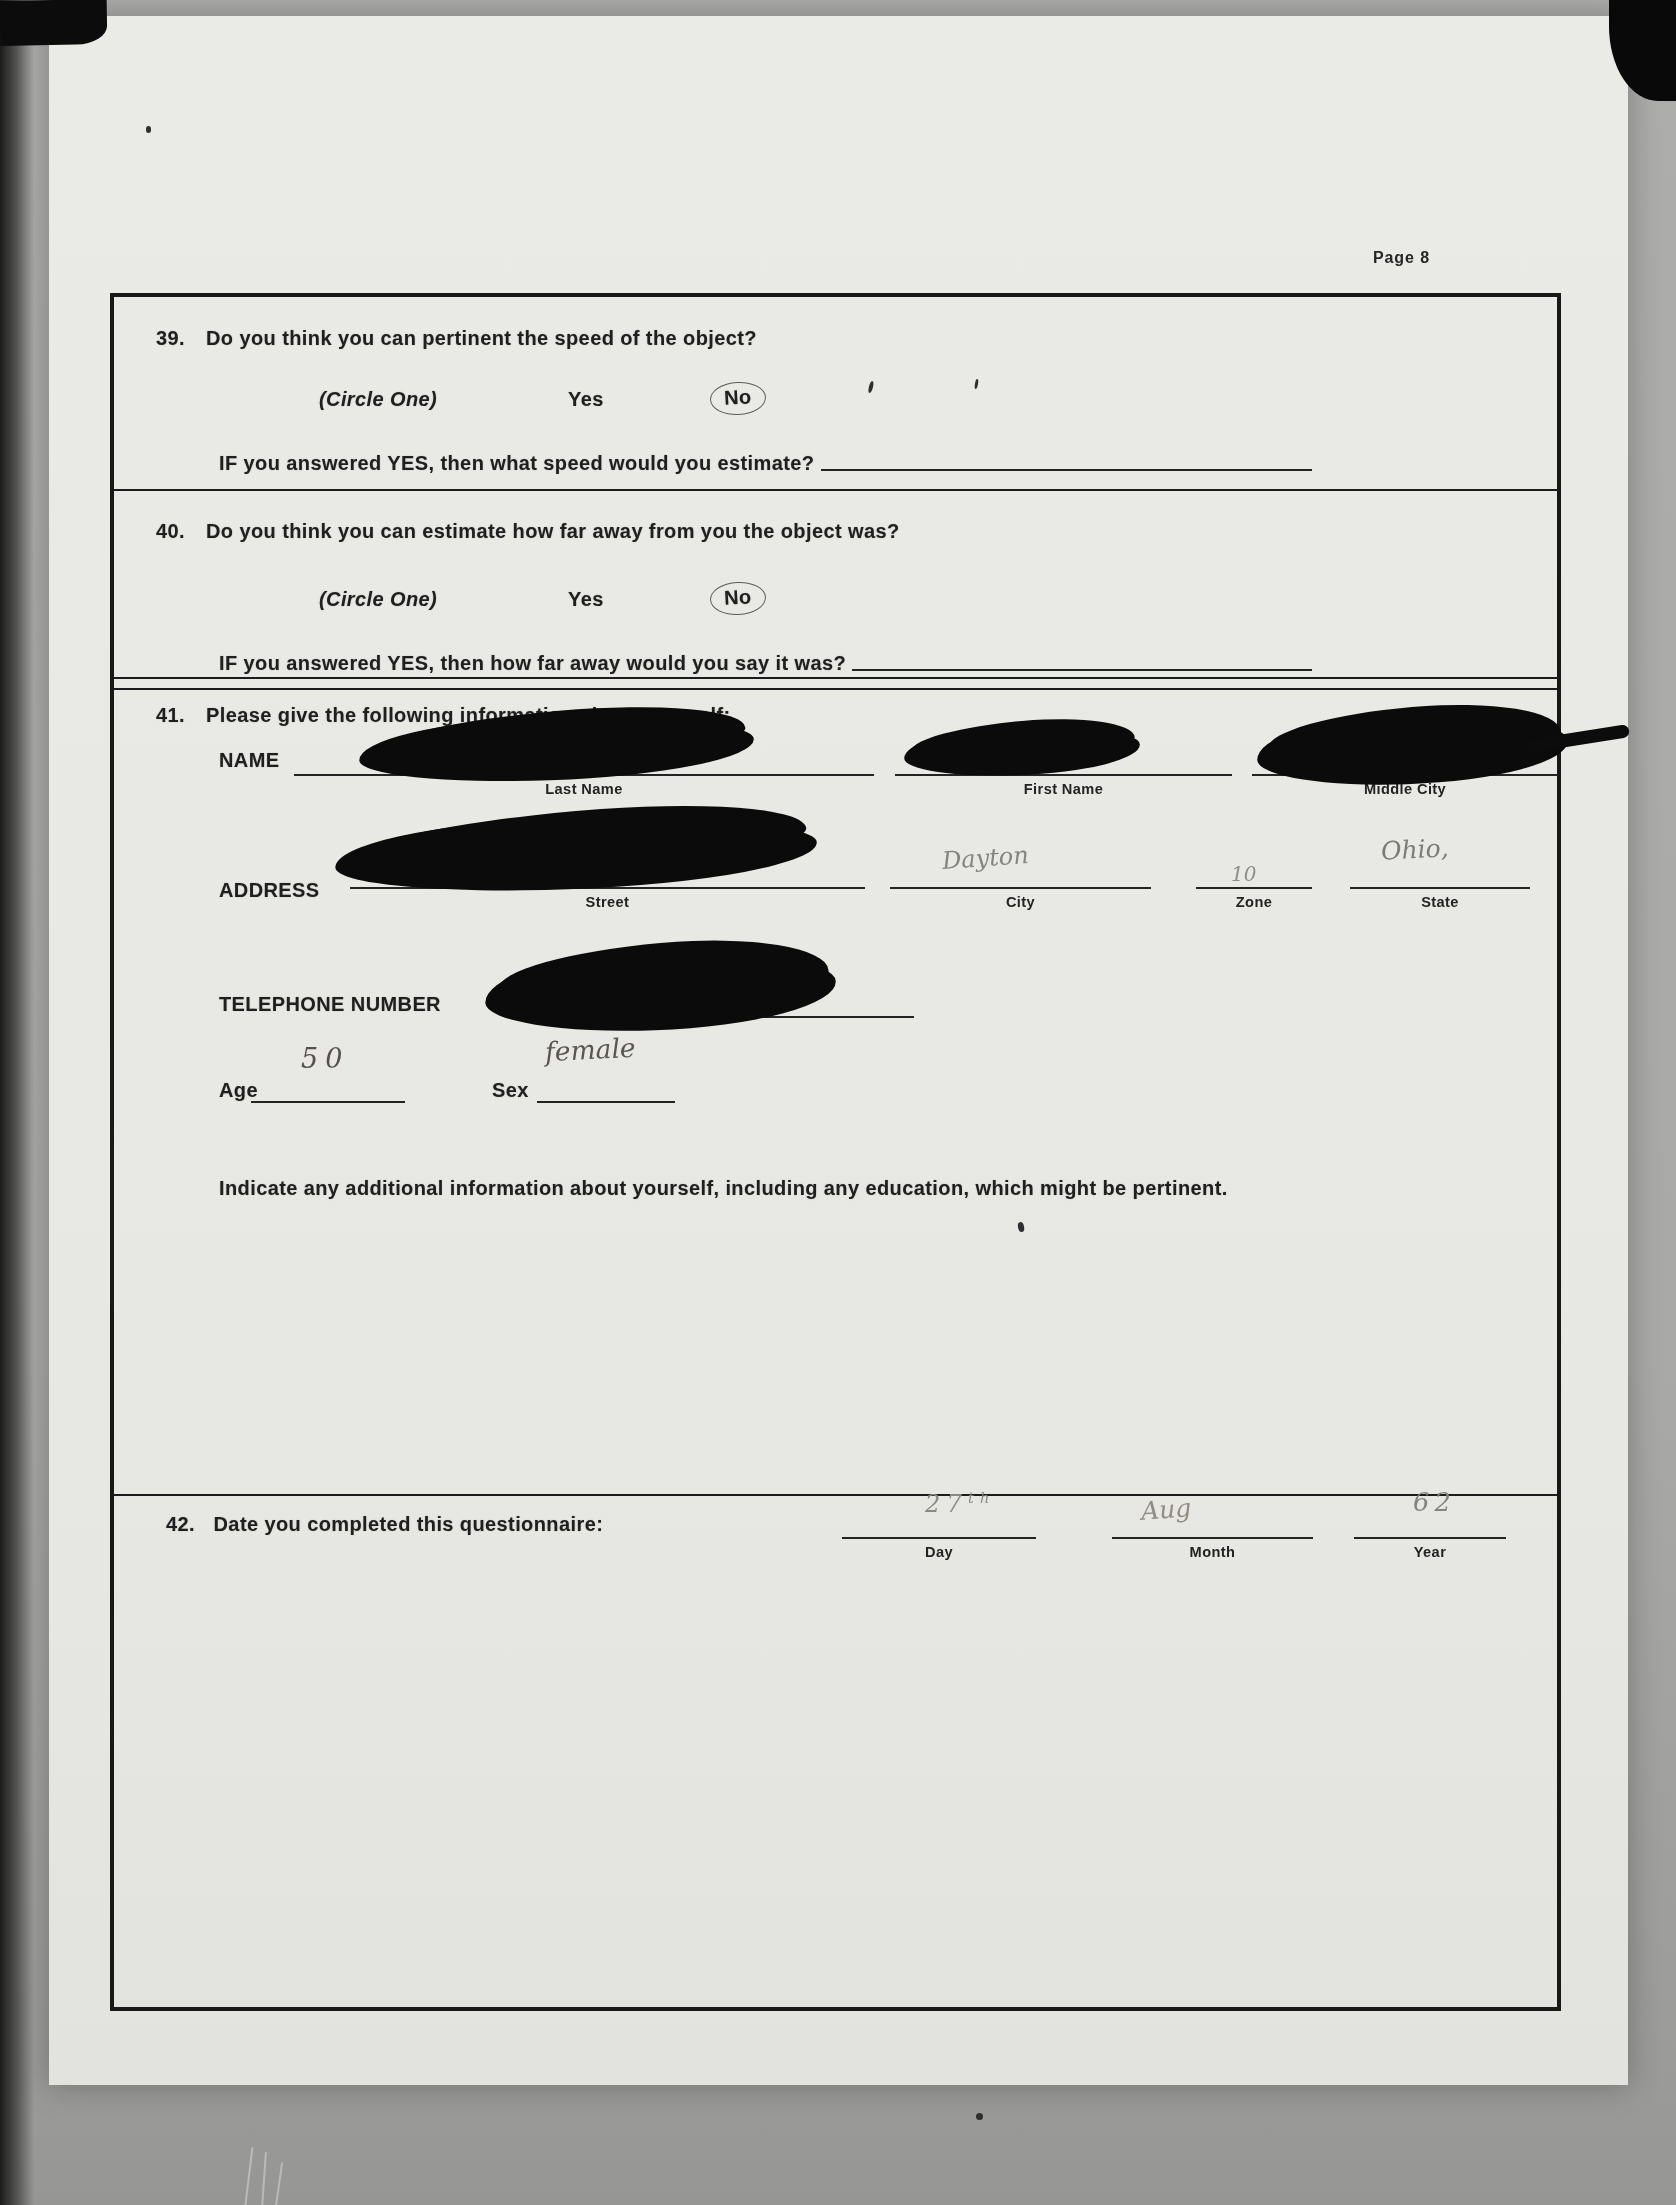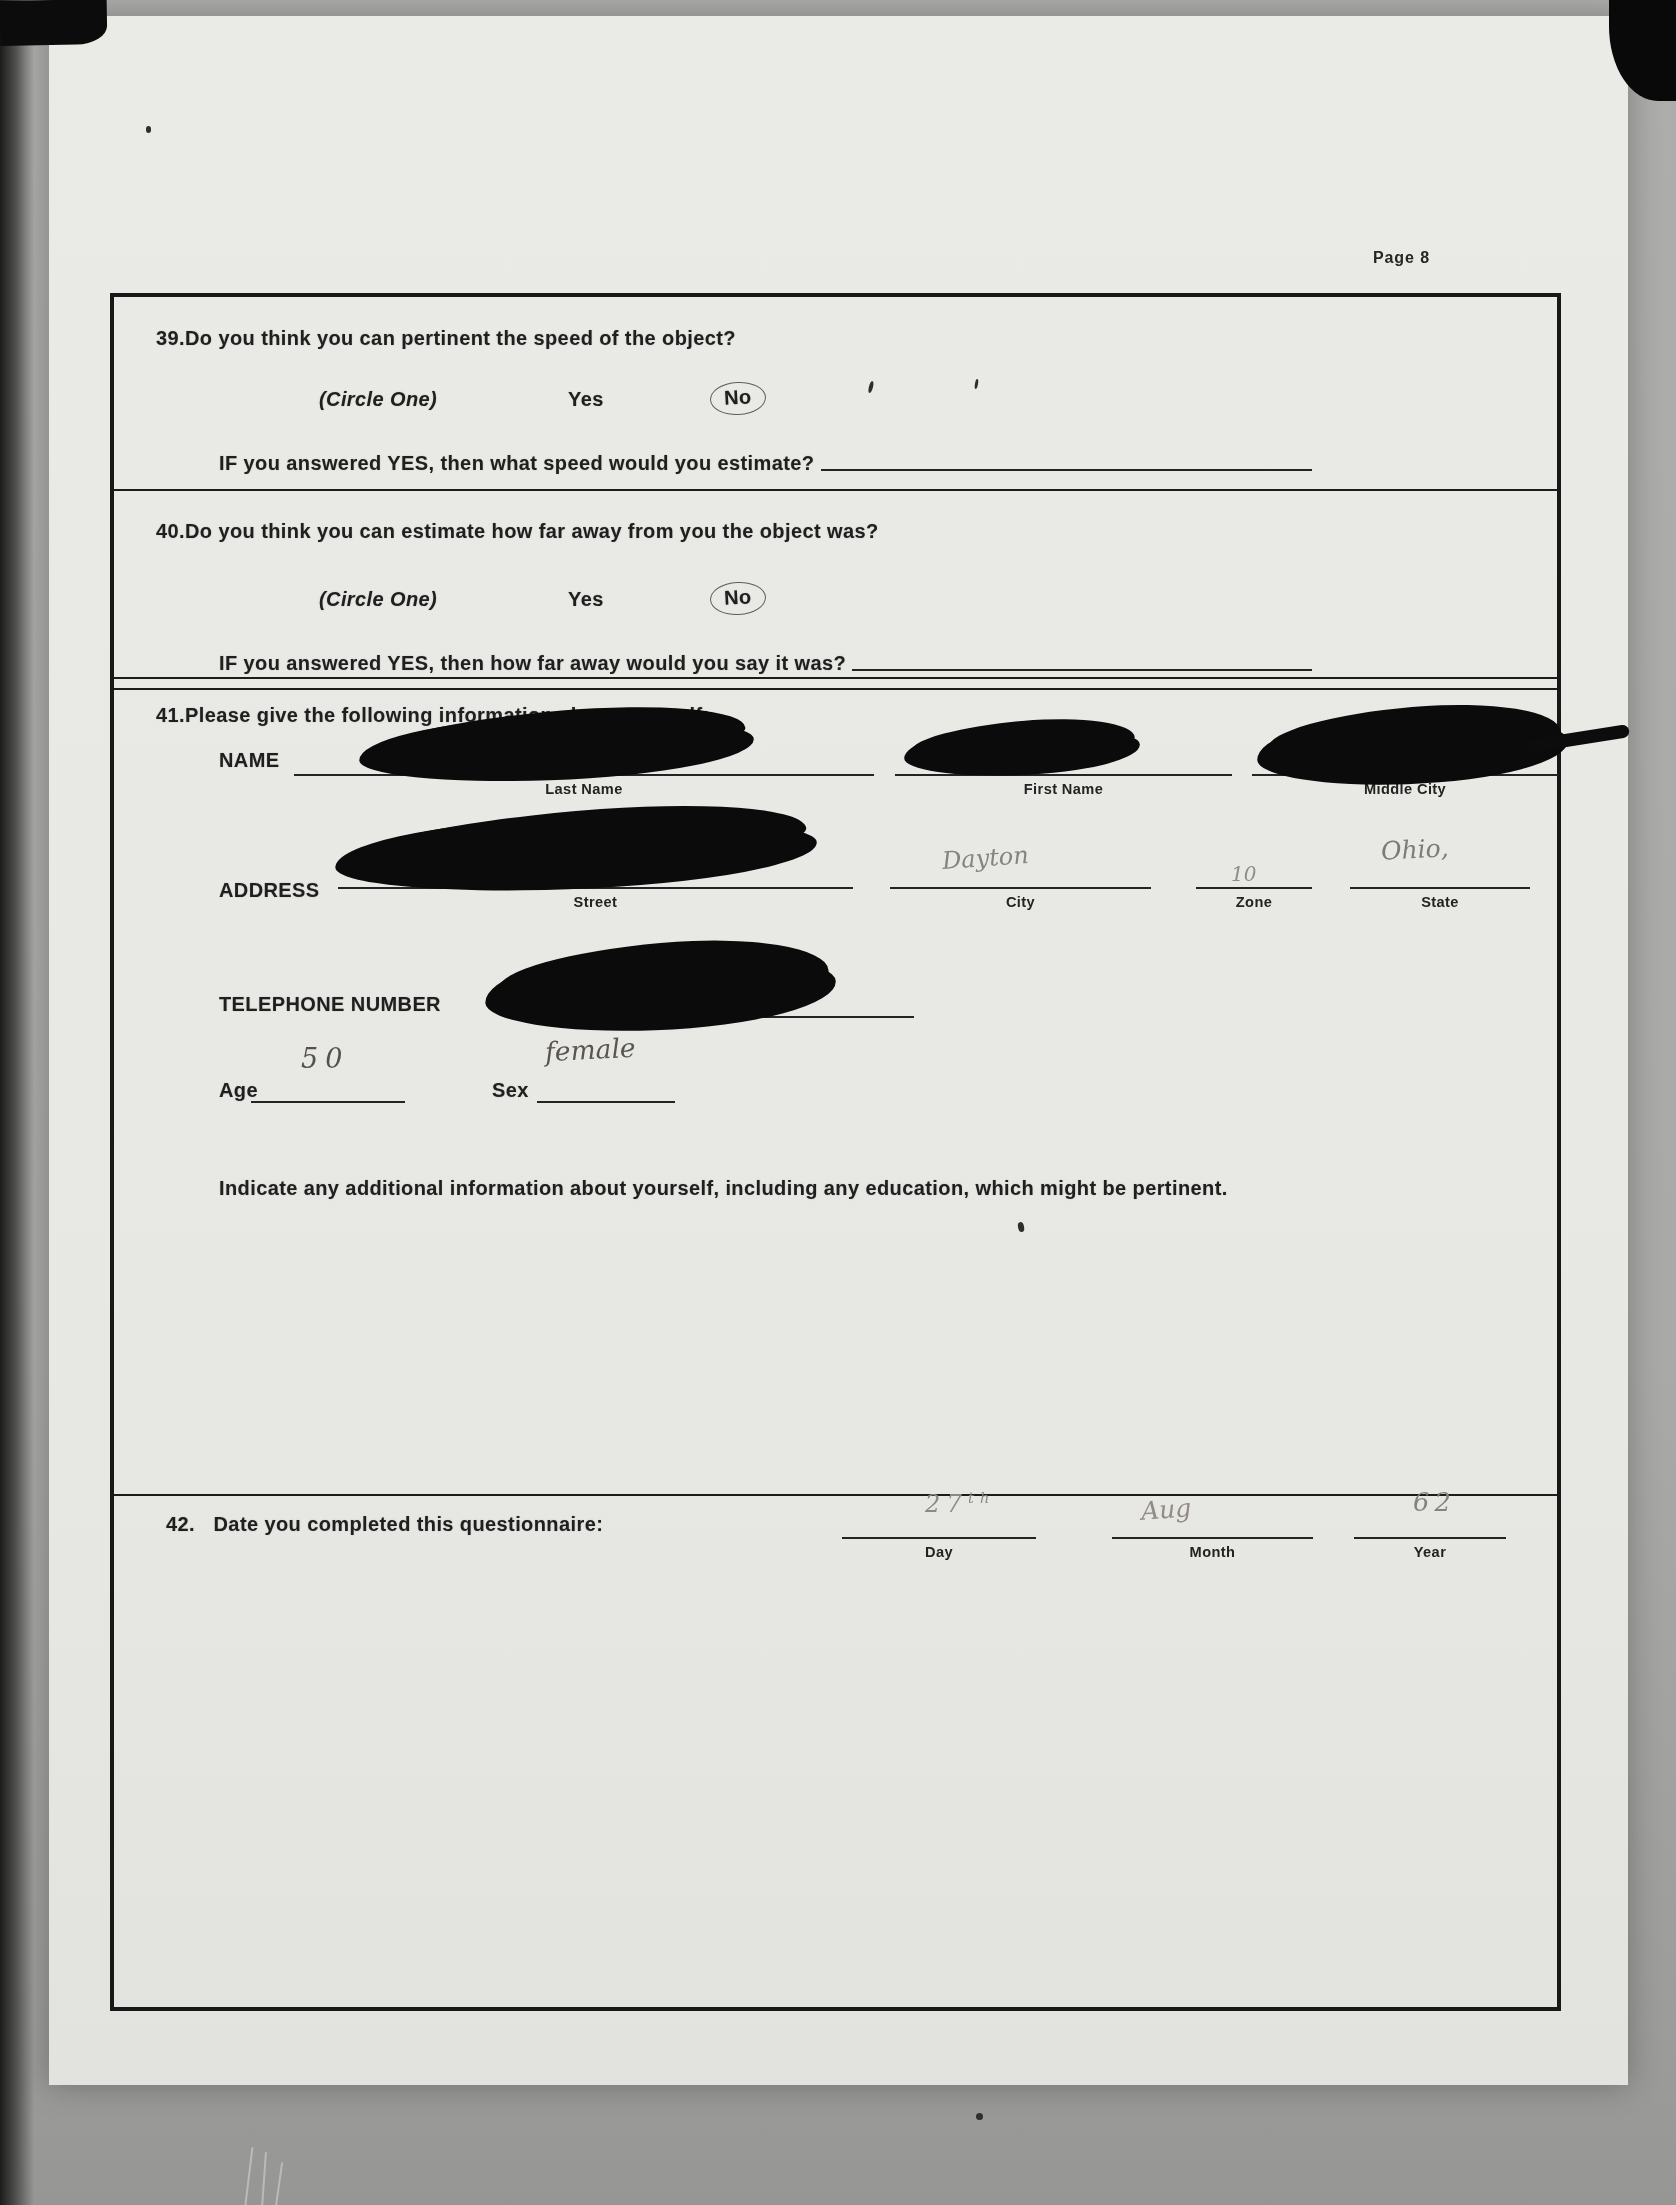--- a/index.html
+++ b/index.html
@@ -17,21 +17,21 @@
   .paper{position:absolute;left:49px;top:16px;width:1579px;height:2069px;
     background:linear-gradient(180deg,#eaeae6 0%,#e7e7e3 70%,#e2e2de 100%);
     box-shadow:0 0 31px rgba(0,0,0,0.28);}
   .page-label{position:absolute;left:1324px;top:233px;font-size:16px;font-weight:700;
     color:#262626;letter-spacing:0.9px;}
   .formbox{position:absolute;left:61px;top:277px;width:1451px;height:1718px;
     border:4px solid #181818;box-sizing:border-box;}
   .t,.q-row,.q-flex{font-size:20px;font-weight:700;color:#1f1f1f;letter-spacing:0.4px;
     text-shadow:0 0 1.3px rgba(25,25,25,0.25);}
   .abs{position:absolute;}
-  .q-row{position:absolute;display:flex;white-space:nowrap;}
+  .q-row{position:absolute;display:flex;gap:21px;white-space:nowrap;}
   .q-flex{position:absolute;display:flex;align-items:flex-end;white-space:nowrap;}
   .fill-line{flex:1;min-width:26.5px;border-bottom:2.2px solid #242424;margin:0 0 4.4px 6.2px;}
   .italic{font-style:italic;}
   .circled{border:1.8px solid rgba(40,40,40,0.72);border-radius:50%;
     padding:2.6px 13.2px 5.3px 13.2px;transform:rotate(-3deg);display:inline-block;}
   .divider{position:absolute;left:0;right:0;border-top:2.6px solid #1c1c1c;}
   .divider.thin{border-top-width:2.2px;}
   .field{position:absolute;}
   .field .wline{height:25.6px;border-bottom:2.2px solid #242424;}
   .field .sublabel{text-align:center;font-size:14.6px;font-weight:700;color:#232323;
@@ -106,21 +106,21 @@
       </div>
       <div class="field" style="left:1138px;top:451px;width:306px;">
         <div class="wline"></div>
         <div class="sublabel">Middle City</div>
       </div>
       <div class="redact" style="left:245px;top:420px;width:395px;height:63px;"></div>
       <div class="redact" style="left:790px;top:429px;width:236px;height:49px;"></div>
       <div class="redact tail-right" style="left:1143px;top:417px;width:311px;height:70px;"></div>
 
       <span class="t abs" style="left:105px;top:582px;">ADDRESS</span>
-      <div class="field" style="left:224px;top:564px;width:515px;">
+      <div class="field" style="left:236px;top:564px;width:515px;">
         <div class="wline"></div>
         <div class="sublabel">Street</div>
       </div>
       <div class="field" style="left:776px;top:564px;width:261px;">
         <div class="wline"></div>
         <div class="sublabel">City</div>
       </div>
       <div class="field" style="left:1082px;top:564px;width:116px;">
         <div class="wline"></div>
         <div class="sublabel">Zone</div>

